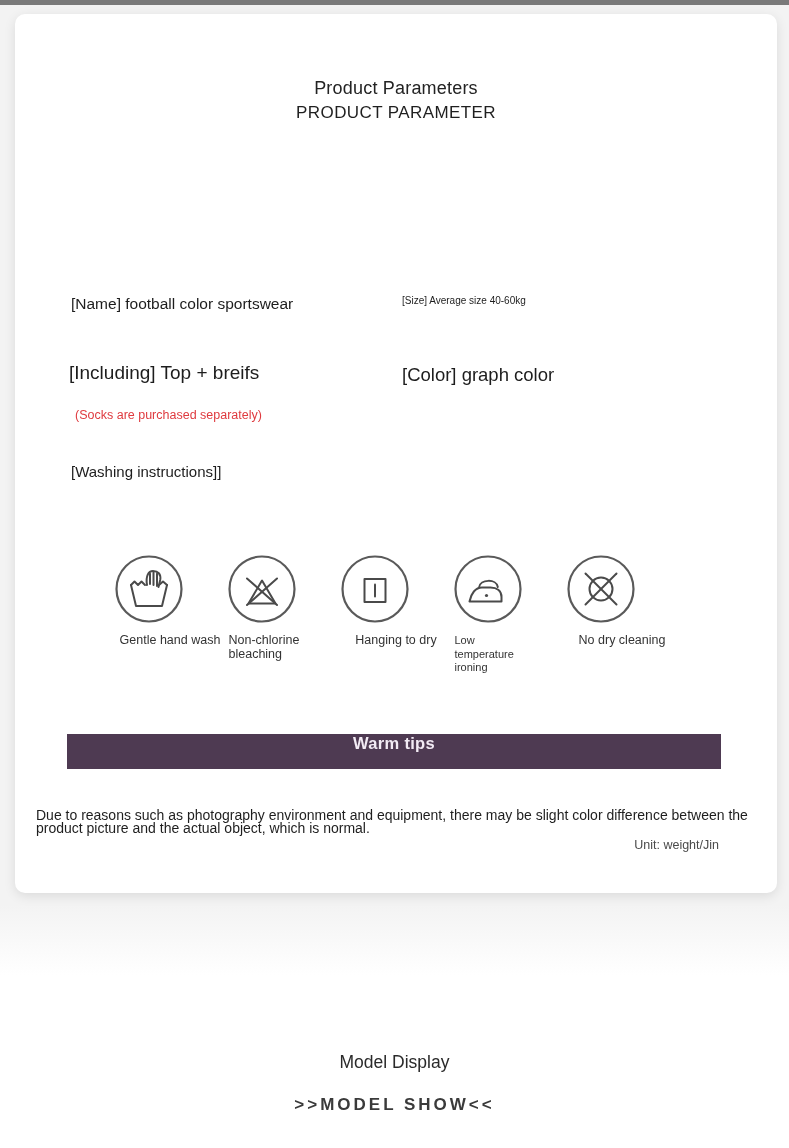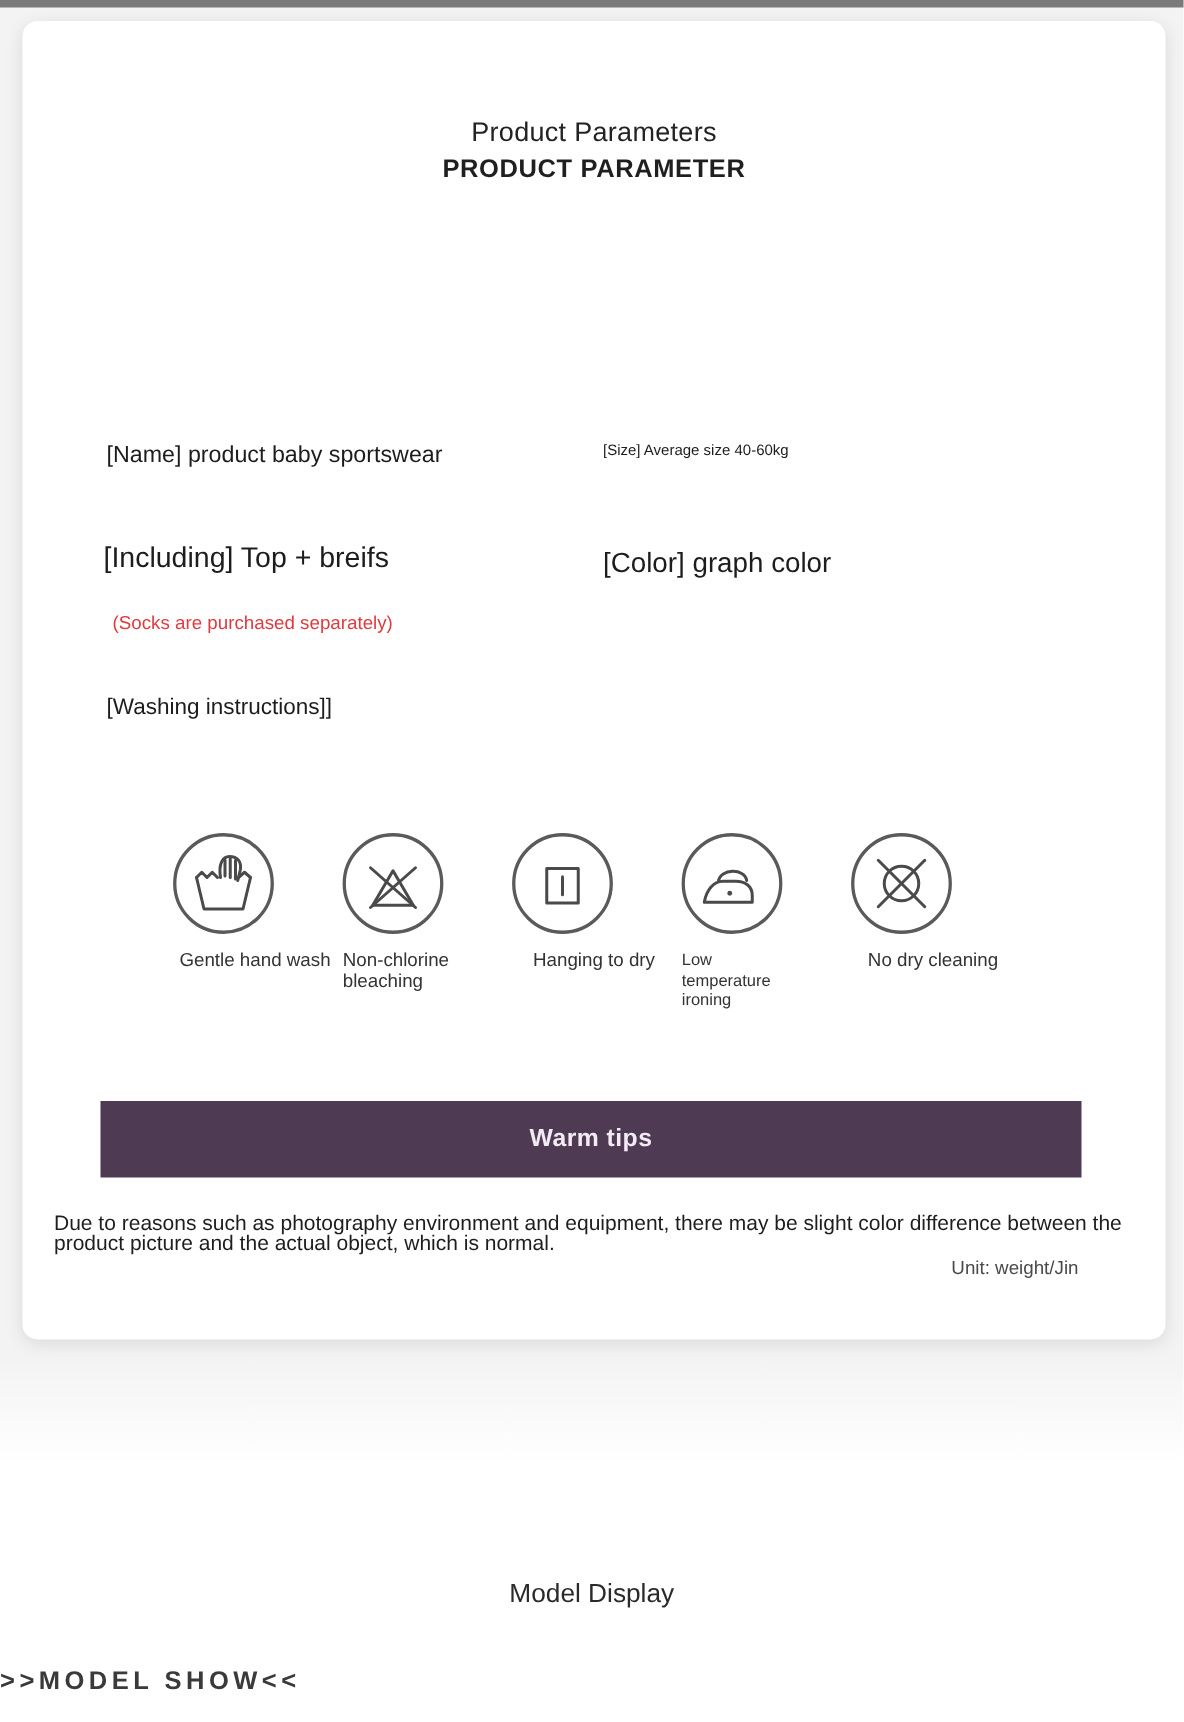--- a/index.html
+++ b/index.html
@@ -29,21 +29,21 @@
     background:#ffffff;border-radius:10px;
     box-shadow:0 3px 12px rgba(0,0,0,0.10);
   }
 
   .t1{
     position:absolute;top:64px;left:0;width:100%;
     text-align:center;font-size:18px;color:#232323;letter-spacing:0.2px;
   }
   .t2{
     position:absolute;top:89px;left:0;width:100%;
-    text-align:center;font-size:17px;font-weight:700;color:#1f1f1f;letter-spacing:0.4px;
+    text-align:center;font-size:17px;font-weight:400;color:#1f1f1f;letter-spacing:0.4px;
   }
 
   .param{position:absolute;color:#1d1d1d;white-space:nowrap;}
   .param-name{top:281px;left:56px;font-size:15.5px;}
   .param-size{top:281px;left:387px;font-size:10px;}
   .param-incl{top:348px;left:54px;font-size:19px;}
   .param-color{top:350px;left:387px;font-size:18.5px;}
   .socks-note{
     position:absolute;top:394px;left:60px;
     font-size:12.5px;white-space:nowrap;
@@ -57,58 +57,58 @@
   .care-item{width:113px;display:flex;flex-direction:column;align-items:flex-start;}
   .care-item svg{display:block;width:70px;height:70px;}
   .care-label{
     margin-top:10px;font-size:12.5px;color:#333;line-height:13.5px;
     text-align:center;width:100%;
   }
   .care-label.left{text-align:left;padding-left:2px;box-sizing:border-box;width:92px;}
   .care-label.small{font-size:11px;width:84px;}
 
   .banner{
-    position:absolute;top:720px;left:52px;width:654px;height:51px;
-    display:flex;align-items:center;justify-content:center;
+    position:absolute;top:720px;left:52px;width:654px;height:35px;
+    display:flex;align-items:flex-start;justify-content:center;
   }
   .banner-title{font-size:16.5px;font-weight:700;color:#f2ebf4;letter-spacing:0.3px;}
 
   .disclaimer{
     position:absolute;top:772px;left:21px;width:736px;
     font-size:14px;line-height:13px;color:#1e1e1e;margin-top:23px;
   }
   .unit-note{
     position:absolute;top:824px;right:58px;
     font-size:12.5px;color:#4a4a4a;
   }
 
   .model-title{
     position:absolute;top:1052px;left:0;width:100%;
     text-align:center;font-size:17.5px;color:#2a2a2a;
   }
   .model-show{
     position:absolute;top:1095px;left:0;width:100%;
-    font-size:17px;font-weight:700;color:#3a3a3a;letter-spacing:3px;margin-top:16px;
+    text-align:center;font-size:17px;font-weight:700;color:#3a3a3a;letter-spacing:3px;
   }
 
   .glyph{stroke:#4a4a4a;stroke-width:2;fill:none;stroke-linecap:round;stroke-linejoin:round;}
   .ring{stroke:#5a5a5a;stroke-width:2.2;fill:none;}
 </style>
 </head>
 <body>
 
 <div class="stage">
   <div class="bg-band"></div>
   <div class="top-bar"></div>
 
   <div class="card">
     <div class="t1">Product Parameters</div>
     <div class="t2">PRODUCT PARAMETER</div>
 
-    <div class="param param-name">[Name] product baby sportswear</div>
+    <div class="param param-name">[Name] football color sportswear</div>
     <div class="param param-size">[Size] Average size 40-60kg</div>
     <div class="param param-incl">[Including] Top + breifs</div>
     <div class="param param-color">[Color] graph color</div>
     <div class="socks-note" style="color: rgb(223, 58, 63);">(Socks are purchased separately)</div>
     <div class="washing">[Washing instructions]]</div>
 
     <div class="icons-row">
 
       <div class="care-item">
         <span>

